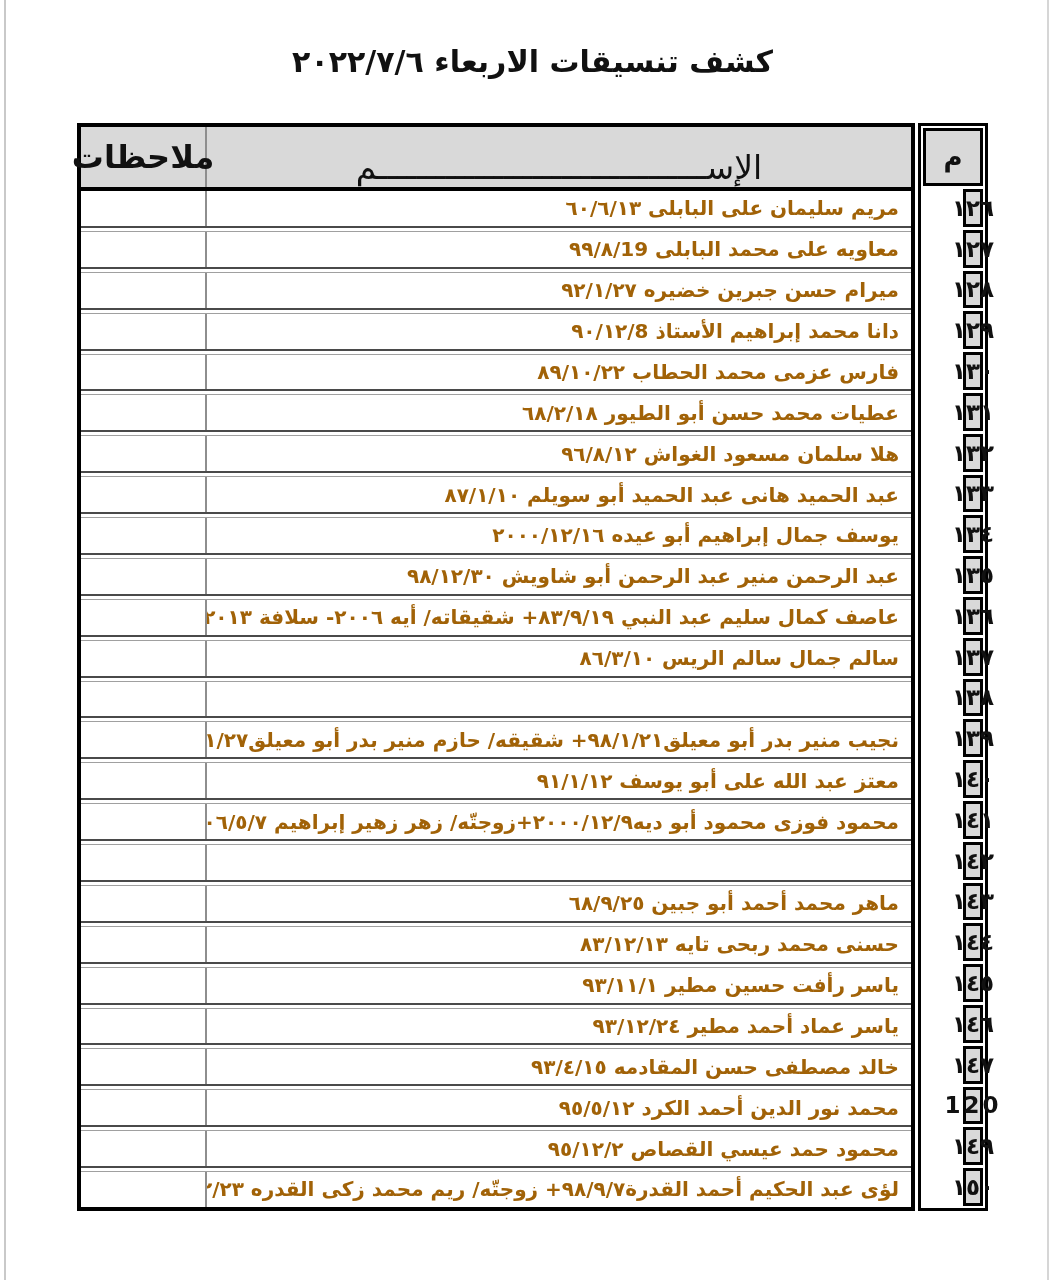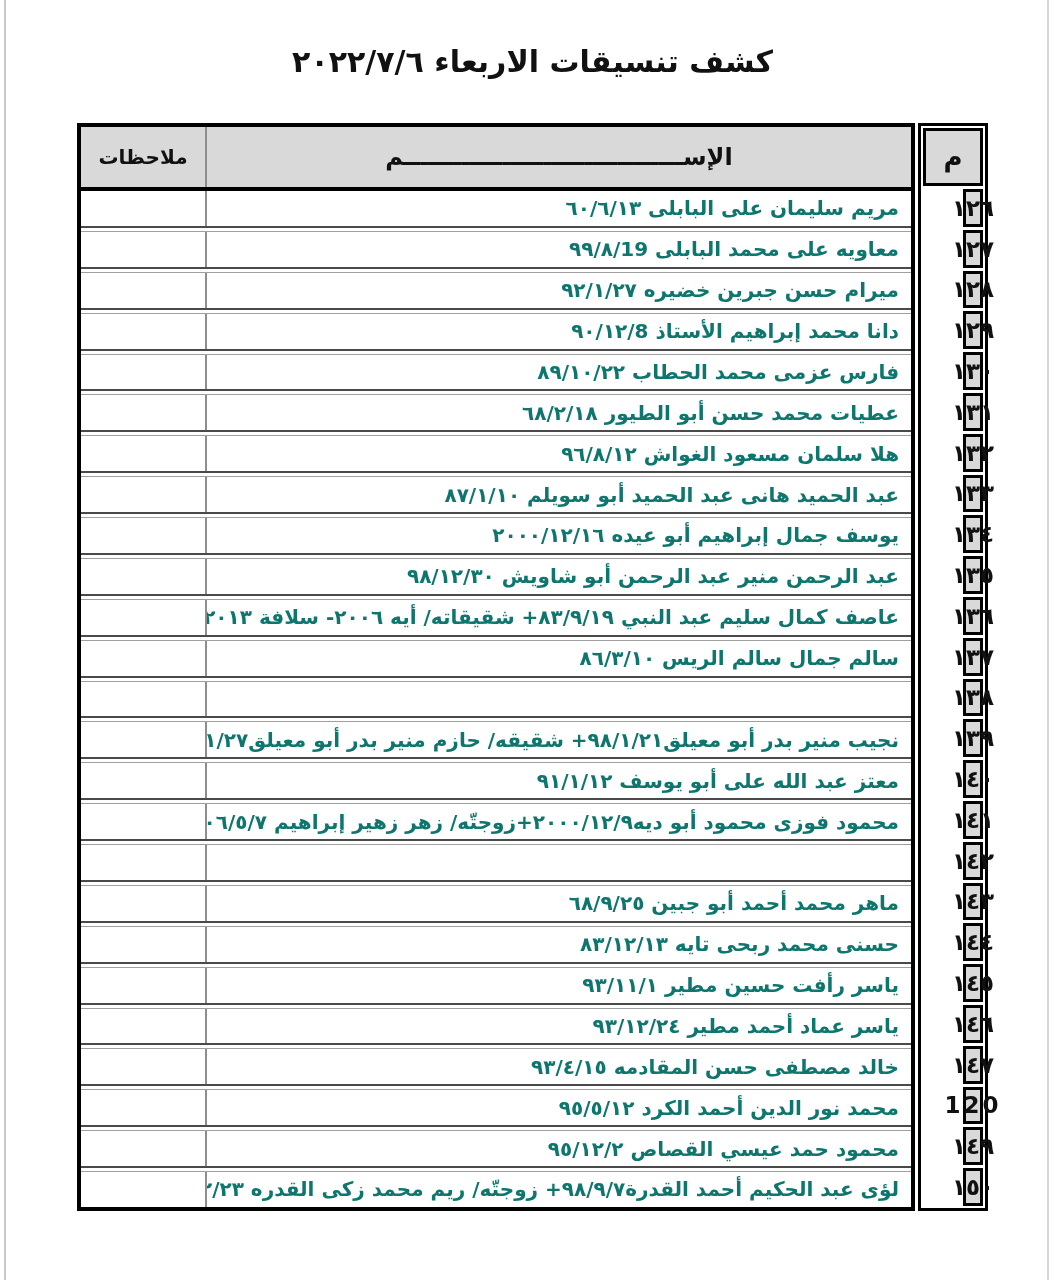--- a/index.html
+++ b/index.html
@@ -23,33 +23,33 @@
     border:4px solid #000;box-sizing:border-box;background:#fff;
     display:flex;flex-direction:column;
   }
   .main-header{
     flex:none;height:60px;background:#d9d9d9;border-bottom:4px solid #000;
     display:flex;
   }
   .notes-col{flex:none;width:126px;border-right:2px solid #8e8e8e;box-sizing:border-box;}
   .name-col{flex:1;min-width:0;}
   .head-cell{display:flex;align-items:center;justify-content:center;direction:rtl;}
-  .main-header .notes-col{font-size:20px;font-weight:bold;color:#111;}
-  .main-header .name-col{font-size:24px;font-weight:bold;color:#111;overflow:hidden;white-space:nowrap;}
+  .main-header .notes-col{font-size:32px;font-weight:bold;color:#111;}
+  .main-header .name-col{font-size:33px;font-weight:normal;color:#111;overflow:hidden;white-space:nowrap;align-items:flex-end;}
 
   .rows{flex:1;display:flex;flex-direction:column;row-gap:3px;}
   .row{flex:1;display:flex;border-bottom:2px solid #4a4a4a;min-height:0;}
   .row + .row{border-top:1px solid #a0a0a0;}
   .row:last-child{border-bottom:none;}
   .row .name-col{
     display:flex;align-items:center;direction:rtl;text-align:right;
     padding:0 12px;box-sizing:border-box;overflow:hidden;
   }
   .row .name-col span{
-    font-size:20px;font-weight:bold;color:#0f766e;white-space:nowrap;
+    font-size:20px;font-weight:bold;color:#a16207;white-space:nowrap;
   }
   .row .notes-col{background:#fff;}
 
   
   .num-box{
     position:absolute;left:918px;top:123px;width:70px;height:1088px;
     border:3px solid #000;box-sizing:border-box;background:#fff;
     display:flex;flex-direction:column;padding:2px;
   }
   .num-head{

